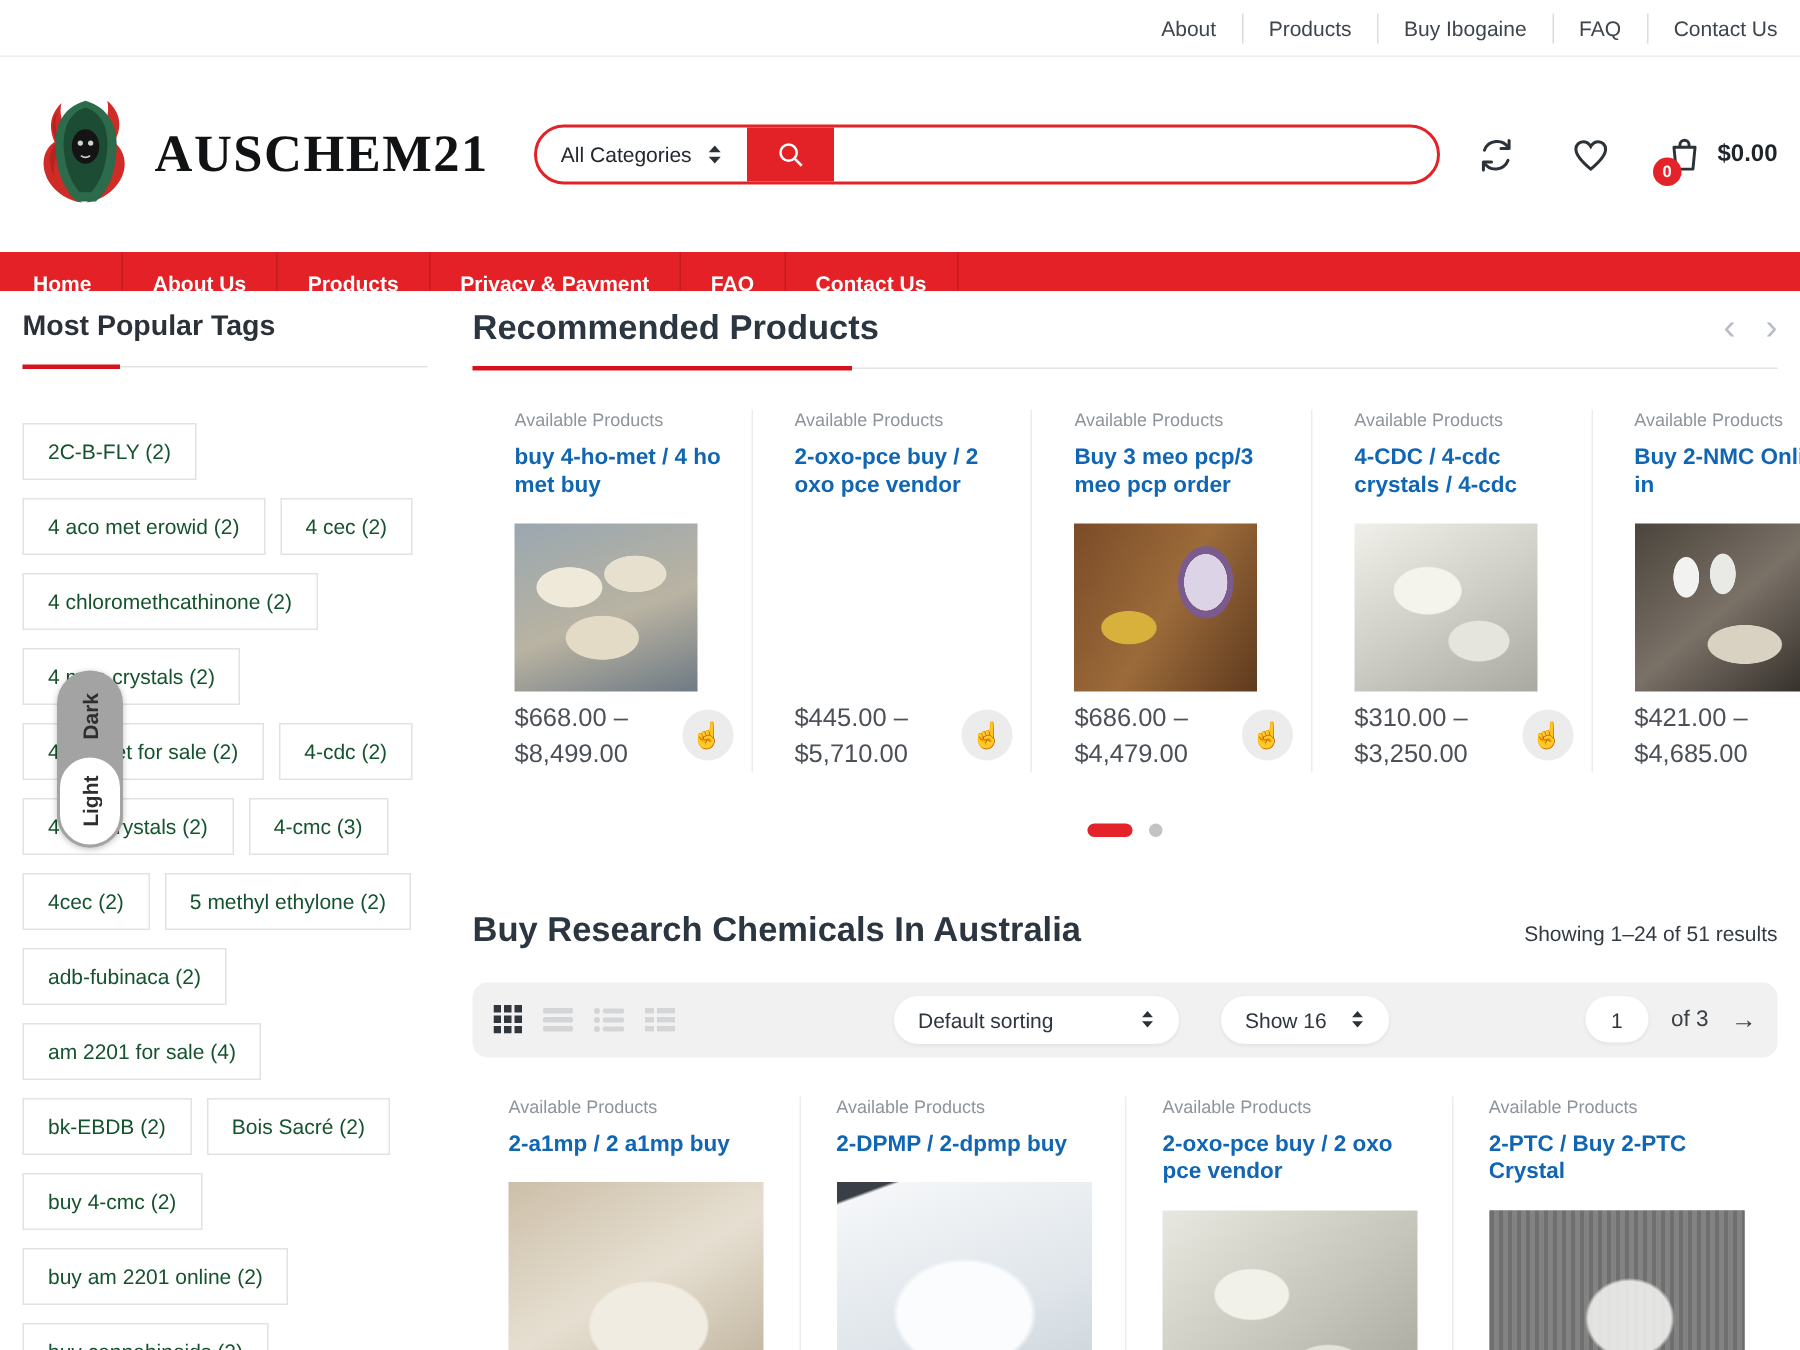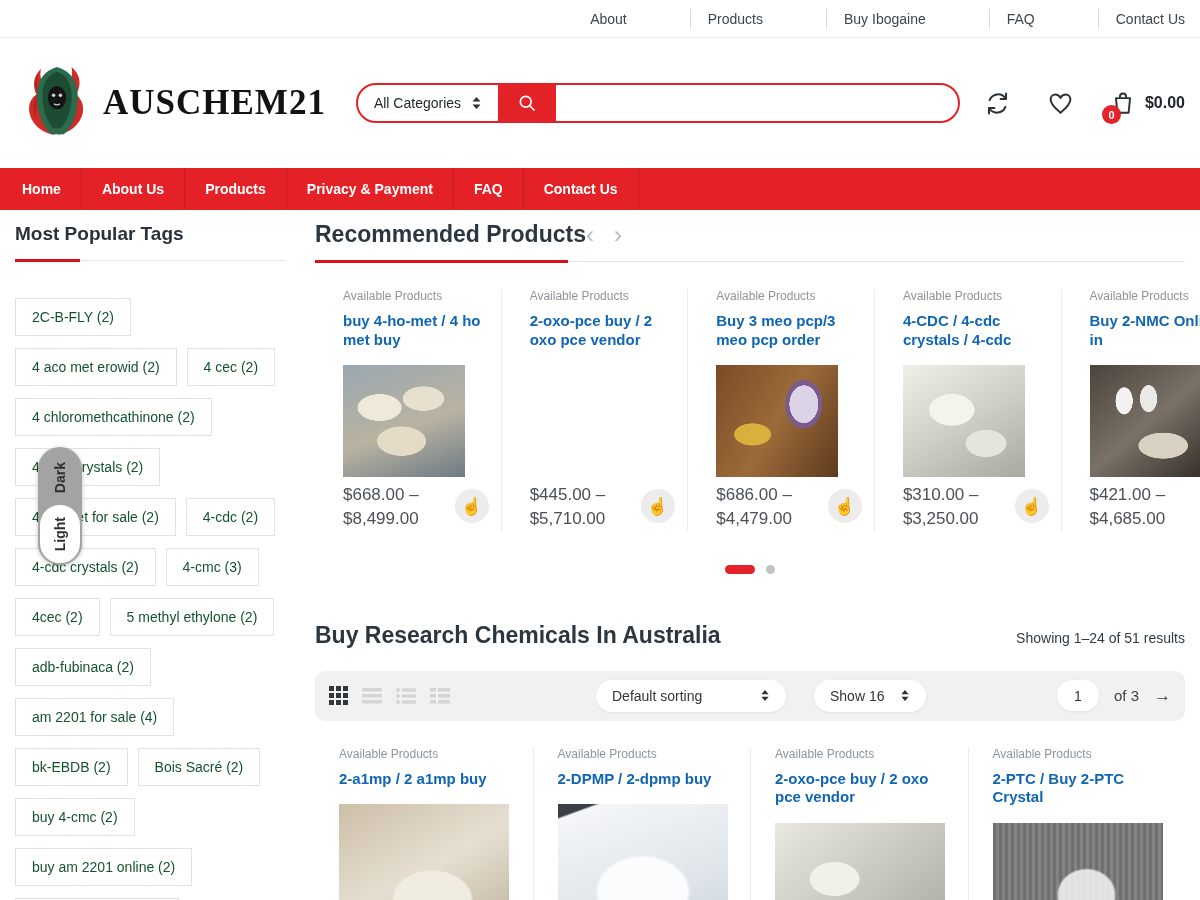--- a/index.html
+++ b/index.html
@@ -1,20 +1,20 @@
 <!DOCTYPE html>
 <html><head>
 <meta charset="utf-8">
 <style>
   * { margin:0; padding:0; box-sizing:border-box; }
   body { font-family:"Liberation Sans", sans-serif; background:#fff; }
   .page { position:relative; width:1200px; height:900px; background:#fff; overflow:hidden; margin:0 auto; }
 
   
-  .topbar { height:38px; display:flex; align-items:center; justify-content:flex-end; padding-right:15px; border-bottom:1px solid #ededed;gap:46px; }
+  .topbar { height:38px; display:flex; align-items:center; justify-content:flex-end; padding-right:15px; border-bottom:1px solid #ededed; }
   .topbar a { font-size:14px; color:#3e454c; text-decoration:none; padding:0 17px; line-height:20px; }
   .topbar a + a { border-left:1px solid #dcdcdc; }
   .topbar a:last-child { padding-right:0; }
 
   
   .header { height:130px; display:flex; align-items:center; padding:0 15px; }
   .logo { display:flex; align-items:center; gap:4px; cursor:pointer; }
   .brand { font-family:"Liberation Serif", serif; font-weight:bold; font-size:35px; color:#101214; letter-spacing:1px; }
   .search { margin-left:30px; width:604px; height:40px; border:2px solid #e32227; border-radius:22px; display:flex; align-items:center; overflow:hidden; background:#fff; }
   .search input { flex:1; border:none; outline:none; padding:0 20px; font-size:14px; color:#333; font-family:inherit; }
@@ -22,35 +22,35 @@
   .cat-select { display:flex; align-items:center; gap:10px; padding:0 16px; font-size:14px; color:#23282e; cursor:pointer; white-space:nowrap;justify-content:flex-end; }
   .search-btn { width:58px; height:40px; background:#e32227; border:none; display:flex; align-items:center; justify-content:center; cursor:pointer; }
   .hicons { margin-left:auto; display:flex; align-items:center; gap:36px; }
   .hicon { cursor:pointer; display:flex; align-items:center; }
   .cart { display:flex; align-items:center; gap:9px; cursor:pointer; }
   .bag-wrap { position:relative; }
   .badge { position:absolute; left:-8px; bottom:-8px; width:19px; height:19px; border-radius:50%; background:#e3222a; color:#fff; font-size:11px; font-weight:bold; display:flex; align-items:center; justify-content:center; }
   .cart-total { font-size:16px; font-weight:bold; color:#1d242b;text-align:center; }
 
   
-  .mainnav { background:#e32127; height:42px; display:flex; padding-left:2px; }
+  .mainnav { background:#e32127; height:26px; display:flex; padding-left:2px; }
   .mainnav a { color:#fff; font-size:14px; font-weight:bold; text-decoration:none; line-height:42px; padding:0 20px; border-right:1px solid rgba(0,0,0,.14); }
 
   
   .content { display:flex; gap:30px; padding:3px 15px 0; }
   .sidebar { width:270px; flex-shrink:0; }
   .sidebar h3 { margin-top:10px; font-size:19px; font-weight:600; color:#2a3139; }
   .underline { position:relative; height:3px; margin-top:14px; }
   .underline::before { content:''; position:absolute; left:0; right:0; top:1px; height:1px; background:#e3e3e3; }
   .underline::after { content:''; position:absolute; left:0; top:0; height:3px; background:#d6131c; width:65px; }
   .tags { margin-top:36px; display:flex; flex-wrap:wrap; gap:12px 10px; }
   .tag { border:1px solid #e2e2e2; background:#fff; padding:10px 16px; font-size:14px; color:#14532d; text-decoration:none; white-space:nowrap; }
 
   .main { flex:1; min-width:0; }
-  .sec-head { display:flex; align-items:center; margin-top:8px; }
+  .sec-head { display:flex; justify-content:space-between; align-items:center; margin-top:8px; }
   .sec-head h2, .shop-head h2 { font-size:23px; font-weight:600; color:#2c3640; }
   .arrows { display:flex; gap:20px; color:#b7bcc2; font-size:24px; line-height:1; }
   .arrows span { cursor:pointer; }
   .sec-underline { position:relative; height:3px; margin-top:12px; }
   .sec-underline::before { content:''; position:absolute; left:0; right:0; top:1px; height:1px; background:#e3e3e3; }
   .sec-underline::after { content:''; position:absolute; left:0; top:0; height:3px; background:#d6131c; width:253px; }
 
   
   .carousel { display:grid; grid-template-columns:repeat(5,1fr); margin-top:26px; }
   .prod { padding:0 12px 0 28px; border-left:1px solid #ececec; }

